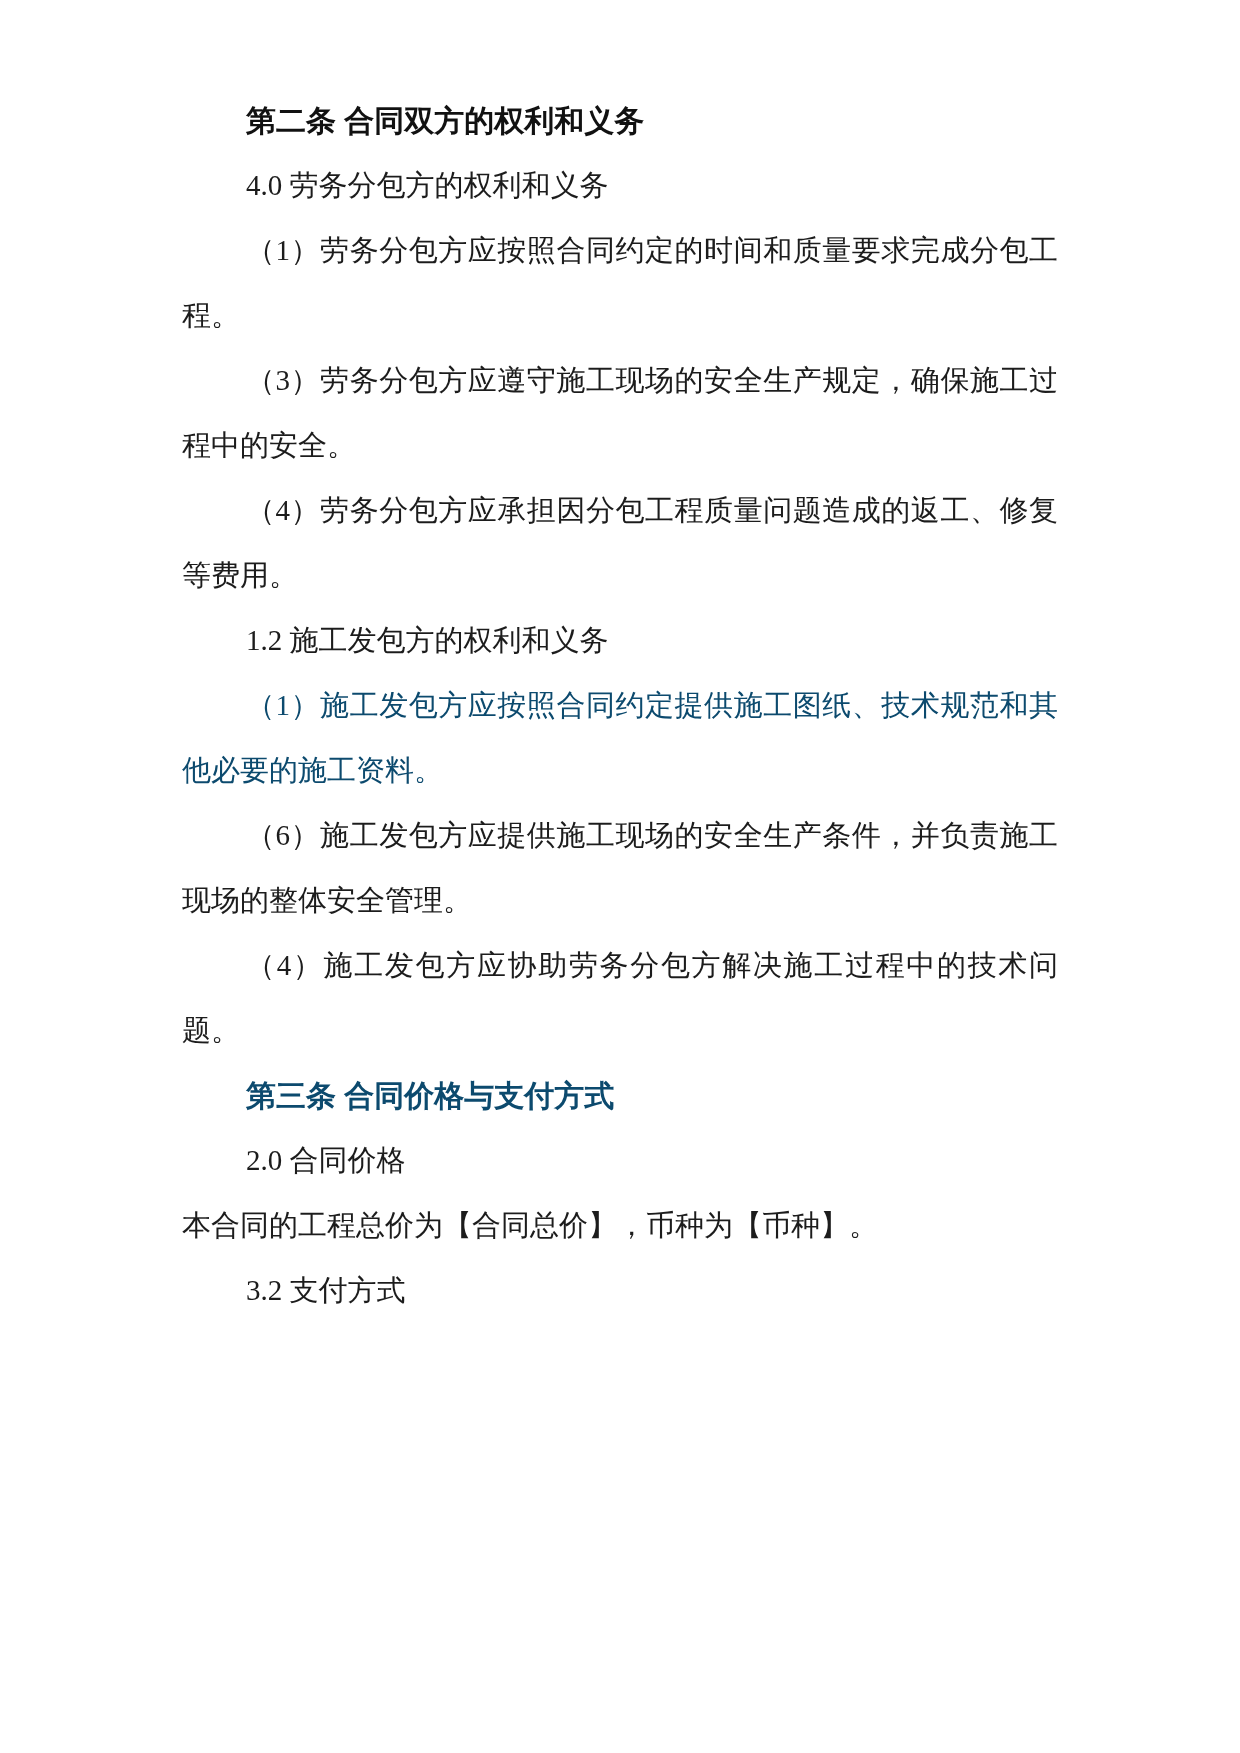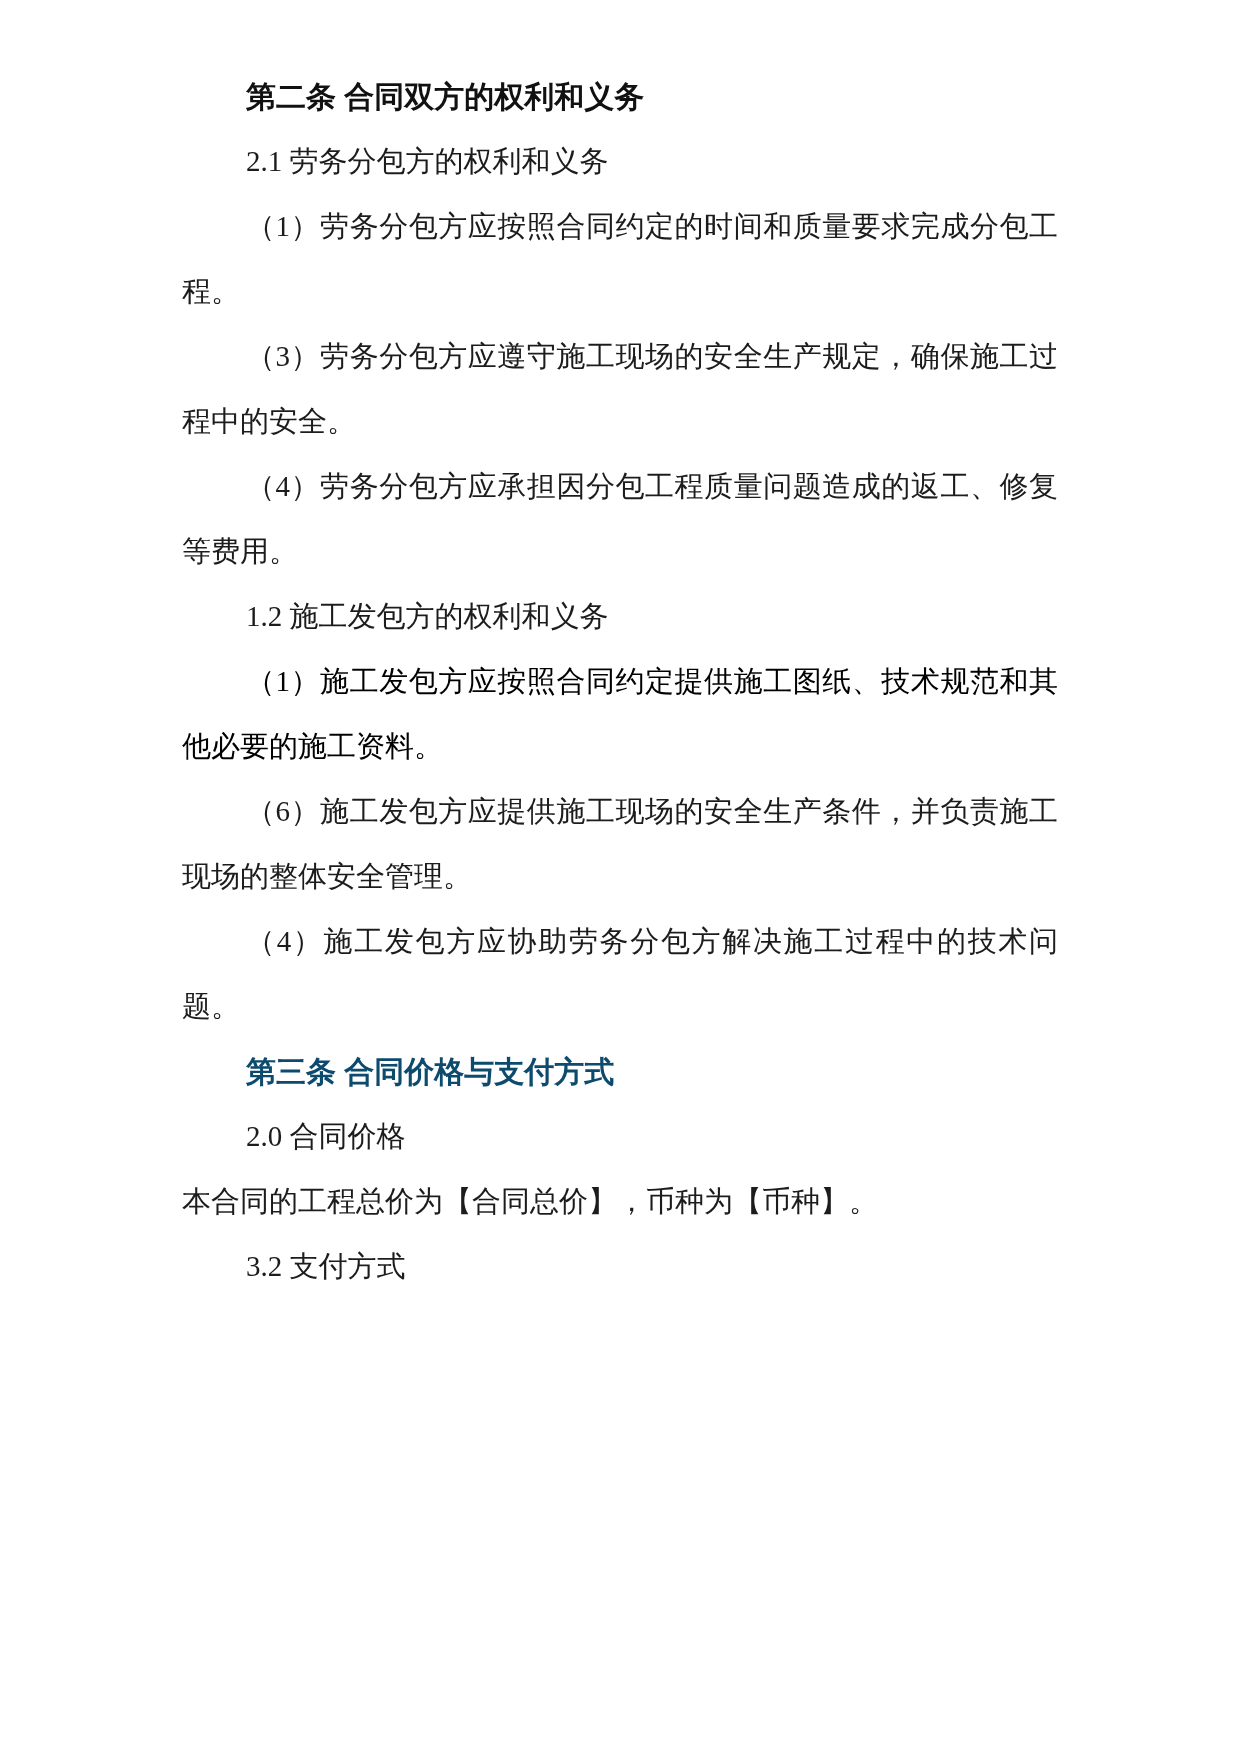--- a/index.html
+++ b/index.html
@@ -8,21 +8,21 @@
     padding: 0;
     background: #ffffff;
   }
   .page {
     position: relative;
     width: 1240px;
     height: 1753px;
     margin: 0 auto;
     background: #ffffff;
     box-sizing: border-box;
-    padding: 64px 182px 0 182px;
+    padding: 88px 182px 0 182px;
     overflow: hidden;
   }
   .doc {
     width: 100%;
   }
   .para {
     margin: 0;
     padding: 0;
     font-family: "Liberation Serif", "DejaVu Serif", serif;
     font-size: 29px;
@@ -45,26 +45,26 @@
     text-indent: 64px;
     color: #111111;
   }
 </style>
 </head>
 <body>
 
 <div class="page" style="background: rgb(255, 255, 255);">
   <div class="doc" id="doc">
       <p class="para heading" style="color: rgb(17, 17, 17);">第二条 合同双方的权利和义务</p>
-      <p class="para indent" style="color: rgb(28, 28, 28);">2.1 劳务分包方的权利和义务</p>
+      <p class="para indent" style="color: rgb(28, 28, 28);">4.0 劳务分包方的权利和义务</p>
       <p class="para indent" style="color: rgb(28, 28, 28);">（1）劳务分包方应按照合同约定的时间和质量要求完成分包工程。</p>
       <p class="para indent" style="color: rgb(28, 28, 28);">（3）劳务分包方应遵守施工现场的安全生产规定，确保施工过程中的安全。</p>
       <p class="para indent" style="color: rgb(28, 28, 28);">（4）劳务分包方应承担因分包工程质量问题造成的返工、修复等费用。</p>
       <p class="para indent" style="color: rgb(28, 28, 28);">1.2 施工发包方的权利和义务</p>
-      <p class="para indent" style="color: #000000;">（1）施工发包方应按照合同约定提供施工图纸、技术规范和其他必要的施工资料。</p>
+      <p class="para indent" style="color: #0c4a6e;">（1）施工发包方应按照合同约定提供施工图纸、技术规范和其他必要的施工资料。</p>
       <p class="para indent" style="color: rgb(28, 28, 28);">（6）施工发包方应提供施工现场的安全生产条件，并负责施工现场的整体安全管理。</p>
       <p class="para indent" style="color: rgb(28, 28, 28);">（4）施工发包方应协助劳务分包方解决施工过程中的技术问题。</p>
       <p class="para heading" style="color: #0c4a6e;">第三条 合同价格与支付方式</p>
       <p class="para indent" style="color: rgb(28, 28, 28);">2.0 合同价格</p>
       <p class="para flush" style="color: rgb(28, 28, 28);">本合同的工程总价为【合同总价】，币种为【币种】。</p>
       <p class="para indent" style="color: rgb(28, 28, 28);">3.2 支付方式</p>
     </div>
 </div>
 
 </body></html>

